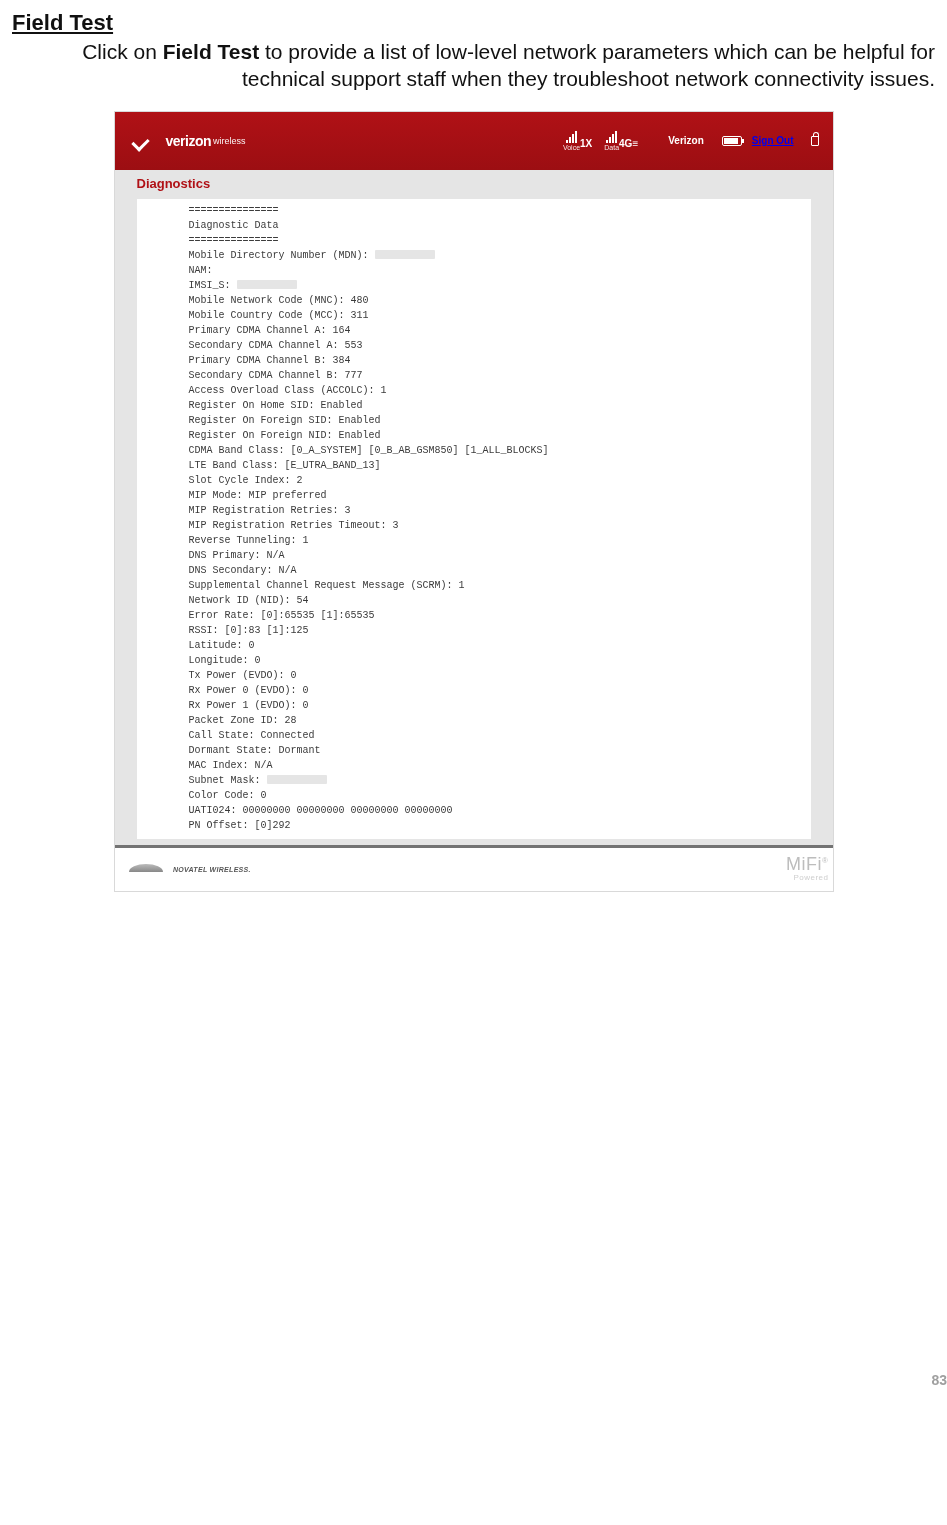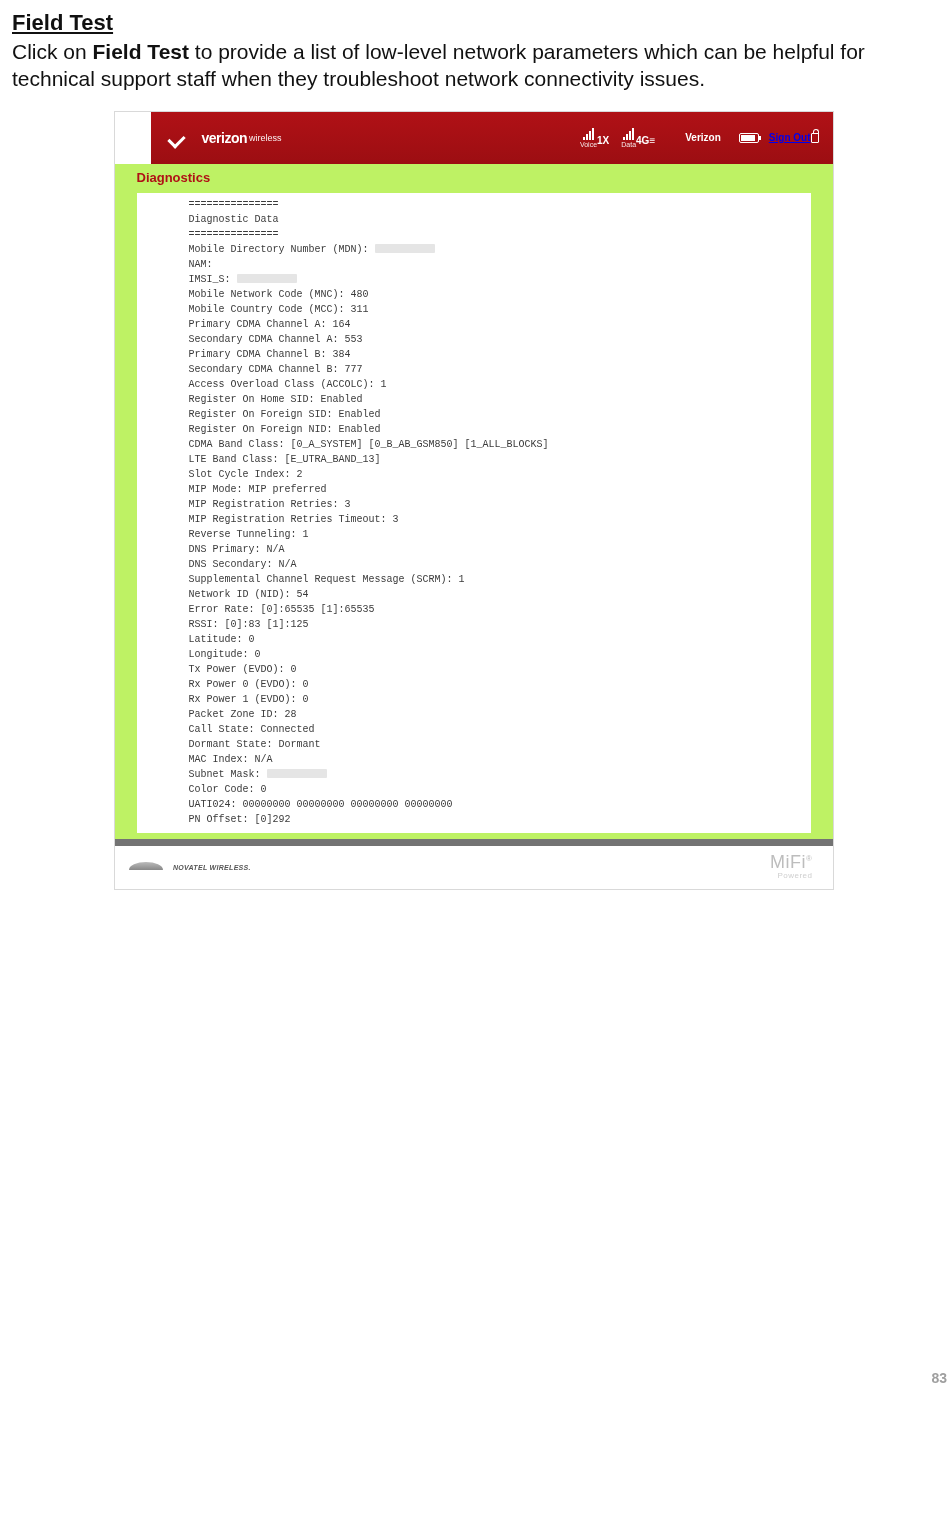--- a/index.html
+++ b/index.html
@@ -15,39 +15,39 @@
       font-weight: 700;
       text-decoration: underline;
       margin: 0 12px 2px 12px;
       color: #111;
     }
     .intro {
       font-size: 21px;
       line-height: 1.3;
       margin: 0 12px 18px 12px;
       color: #111;
+      text-align: right;
     }
     .intro strong { font-weight: 700; }
 
     
     .shot {
       width: 720px;
       margin: 0 auto;
       border: 1px solid #d9d9d9;
     }
 
     
     .topbar {
       background: linear-gradient(#b01116,#9c0e12);
-      height: 52px;
+      height: 58px;
       display: flex;
       align-items: center;
       color: #fff;
       padding: 7px 14px;
-      margin-left: 36px;
     }
     .logo-wrap {
       display: flex;
       align-items: center;
       gap: 1px;
       flex: 0 0 auto;
     }
     .vz-check {
       width: 36px; height: 20px;
       display: inline-block;
@@ -89,34 +89,34 @@
     }
     .batt::after {
       content: ""; position: absolute; right: -3px; top: 2px;
       width: 2px; height: 4px; background: #fff;
     }
     .batt::before {
       content: ""; position: absolute; left: 1px; top: 1px;
       width: 14px; height: 6px; background: #fff;
     }
 
-    .signout { font-size: 10px; font-weight: 700; display: flex; align-items: center; gap: 0; }
+    .signout { font-size: 10px; font-weight: 700; display: flex; align-items: center; gap: 17px; }
     .lock-icon {
       width: 8px; height: 10px; border: 1px solid #fff; border-radius: 1px;
       position: relative; top: 0;
     }
     .lock-icon::before {
       content: ""; position: absolute; left: 1px; top: -5px;
       width: 4px; height: 4px; border: 1px solid #fff; border-bottom: none;
       border-radius: 3px 3px 0 0;
     }
 
     
     .shot-body {
-      background: #bef264;
+      background: #e5e5e5;
       padding: 4px 22px 6px 22px;
     }
     .diag-title {
       color: #b01116;
       font-weight: 700;
       font-size: 13px;
       margin: 2px 0 8px 0;
     }
 
     .mono-block {
@@ -136,22 +136,22 @@
       color: transparent;
       border-radius: 1px;
       vertical-align: middle;
     }
 
     
     .shot-footer {
       display: flex;
       align-items: center;
       justify-content: space-between;
-      padding: 6px 20px 10px 14px;
-      border-top: 7px solid #737373;
+      padding: 6px 4px 10px 14px;
+      border-top: 3px solid #737373;
     }
     .swoosh {
       width: 34px; height: 8px; border-radius: 50% 50% 0 0 / 100% 100% 0 0;
       background: linear-gradient(#bbb,#888);
       margin-right: 6px; display: inline-block;
     }
     .novatel {
       font-size: 7px; font-weight: 800; font-style: italic;
       letter-spacing: .3px; color: #555;
     }

